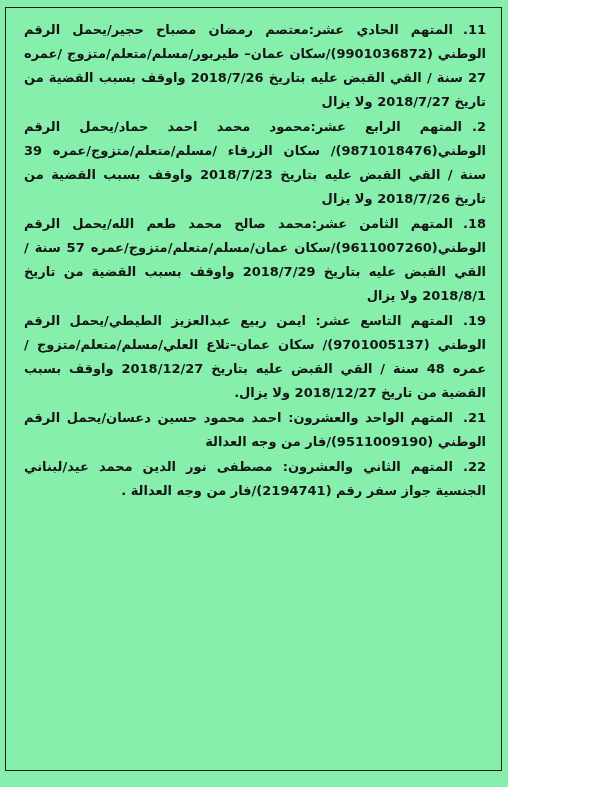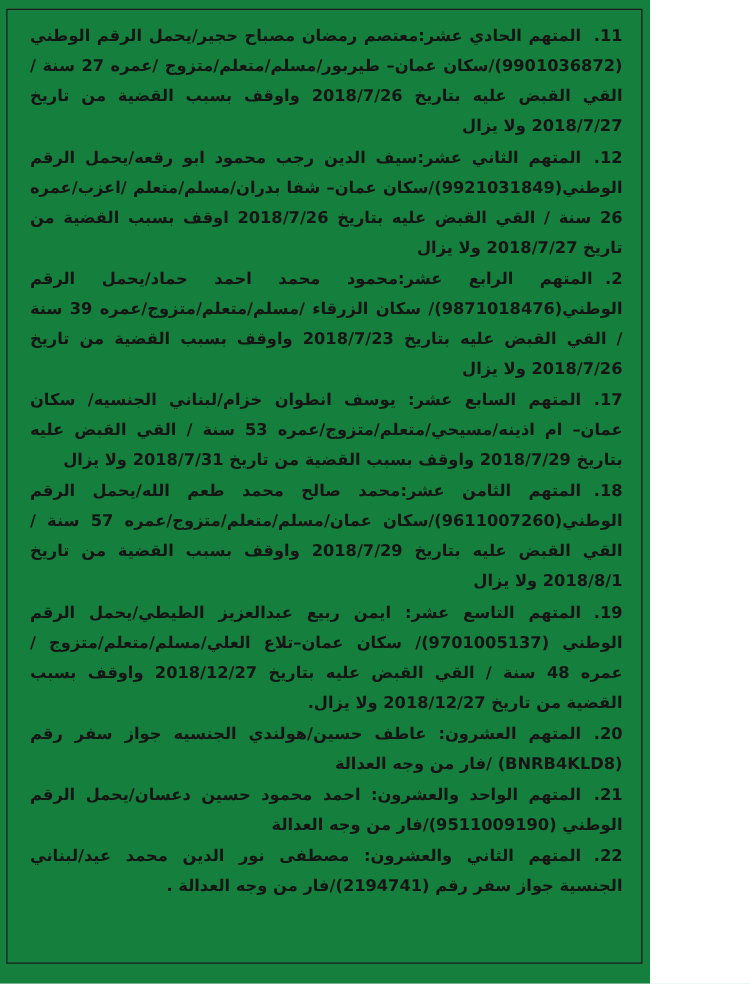--- a/index.html
+++ b/index.html
@@ -4,24 +4,23 @@
 <style>
   html, body {
     margin: 0;
     padding: 0;
     background: #ffffff;
   }
   .page {
     position: relative;
     width: 508px;
     height: 787px;
-    background: #15803d;
+    background: #86efac;
     font-family: "DejaVu Sans", sans-serif;
     overflow: hidden;
-    padding-left: 12px;
   }
   .border-frame {
     position: absolute;
     top: 7px;
     left: 5px;
     right: 6px;
     bottom: 16px;
     border: 1.5px solid #1b1b1b;
     box-sizing: border-box;
   }
@@ -51,46 +50,37 @@
 <body>
 
 <div class="page">
   <div class="border-frame"></div>
   <div class="content" dir="rtl">
 
     <div class="entry">
       <span class="marker">11.</span><span>المتهم الحادي عشر:معتصم رمضان مصباح حجير/يحمل الرقم الوطني (9901036872)/سكان عمان– طيربور/مسلم/متعلم/متزوج /عمره 27 سنة / القي القبض عليه بتاريخ 2018/7/26 واوقف بسبب القضية من تاريخ 2018/7/27 ولا يزال</span>
     </div>
 
-    <div class="entry">
-      <span class="marker">12.</span><span>المتهم الثاني عشر:سيف الدين رجب محمود ابو رقعه/يحمل الرقم الوطني(9921031849)/سكان عمان– شفا بدران/مسلم/متعلم /اعزب/عمره 26 سنة / القي القبض عليه بتاريخ 2018/7/26 اوقف بسبب القضية من تاريخ 2018/7/27 ولا يزال</span>
-    </div>
 
 
     <div class="entry">
       <span class="marker">2.</span><span>المتهم الرابع عشر:محمود محمد احمد حماد/يحمل الرقم الوطني(9871018476)/ سكان الزرقاء /مسلم/متعلم/متزوج/عمره 39 سنة / القي القبض عليه بتاريخ 2018/7/23 واوقف بسبب القضية من تاريخ 2018/7/26 ولا يزال</span>
     </div>
 
 
 
-    <div class="entry">
-      <span class="marker">17.</span><span>المتهم السابع عشر: يوسف انطوان خزام/لبناني الجنسيه/ سكان عمان– ام اذينه/مسيحي/متعلم/متزوج/عمره 53 سنة / القي القبض عليه بتاريخ 2018/7/29 واوقف بسبب القضية من تاريخ 2018/7/31 ولا يزال</span>
-    </div>
 
     <div class="entry">
       <span class="marker">18.</span><span>المتهم الثامن عشر:محمد صالح محمد طعم الله/يحمل الرقم الوطني(9611007260)/سكان عمان/مسلم/متعلم/متزوج/عمره 57 سنة / القي القبض عليه بتاريخ 2018/7/29 واوقف بسبب القضية من تاريخ 2018/8/1 ولا يزال</span>
     </div>
 
     <div class="entry">
       <span class="marker">19.</span><span>المتهم التاسع عشر: ايمن ربيع عبدالعزيز الطيطي/يحمل الرقم الوطني (9701005137)/ سكان عمان–تلاع العلي/مسلم/متعلم/متزوج /عمره 48 سنة / القي القبض عليه بتاريخ 2018/12/27 واوقف بسبب القضية من تاريخ 2018/12/27 ولا يزال.</span>
     </div>
 
-    <div class="entry">
-      <span class="marker">20.</span><span>المتهم العشرون: عاطف حسين/هولندي الجنسيه جواز سفر رقم (BNRB4KLD8) /فار من وجه العدالة</span>
-    </div>
 
     <div class="entry">
       <span class="marker">21.</span><span>المتهم الواحد والعشرون: احمد محمود حسين دعسان/يحمل الرقم الوطني (9511009190)/فار من وجه العدالة</span>
     </div>
 
     <div class="entry">
       <span class="marker">22.</span><span>المتهم الثاني والعشرون: مصطفى نور الدين محمد عيد/لبناني الجنسية جواز سفر رقم (2194741)/فار من وجه العدالة .</span>
     </div>
 
   </div>

